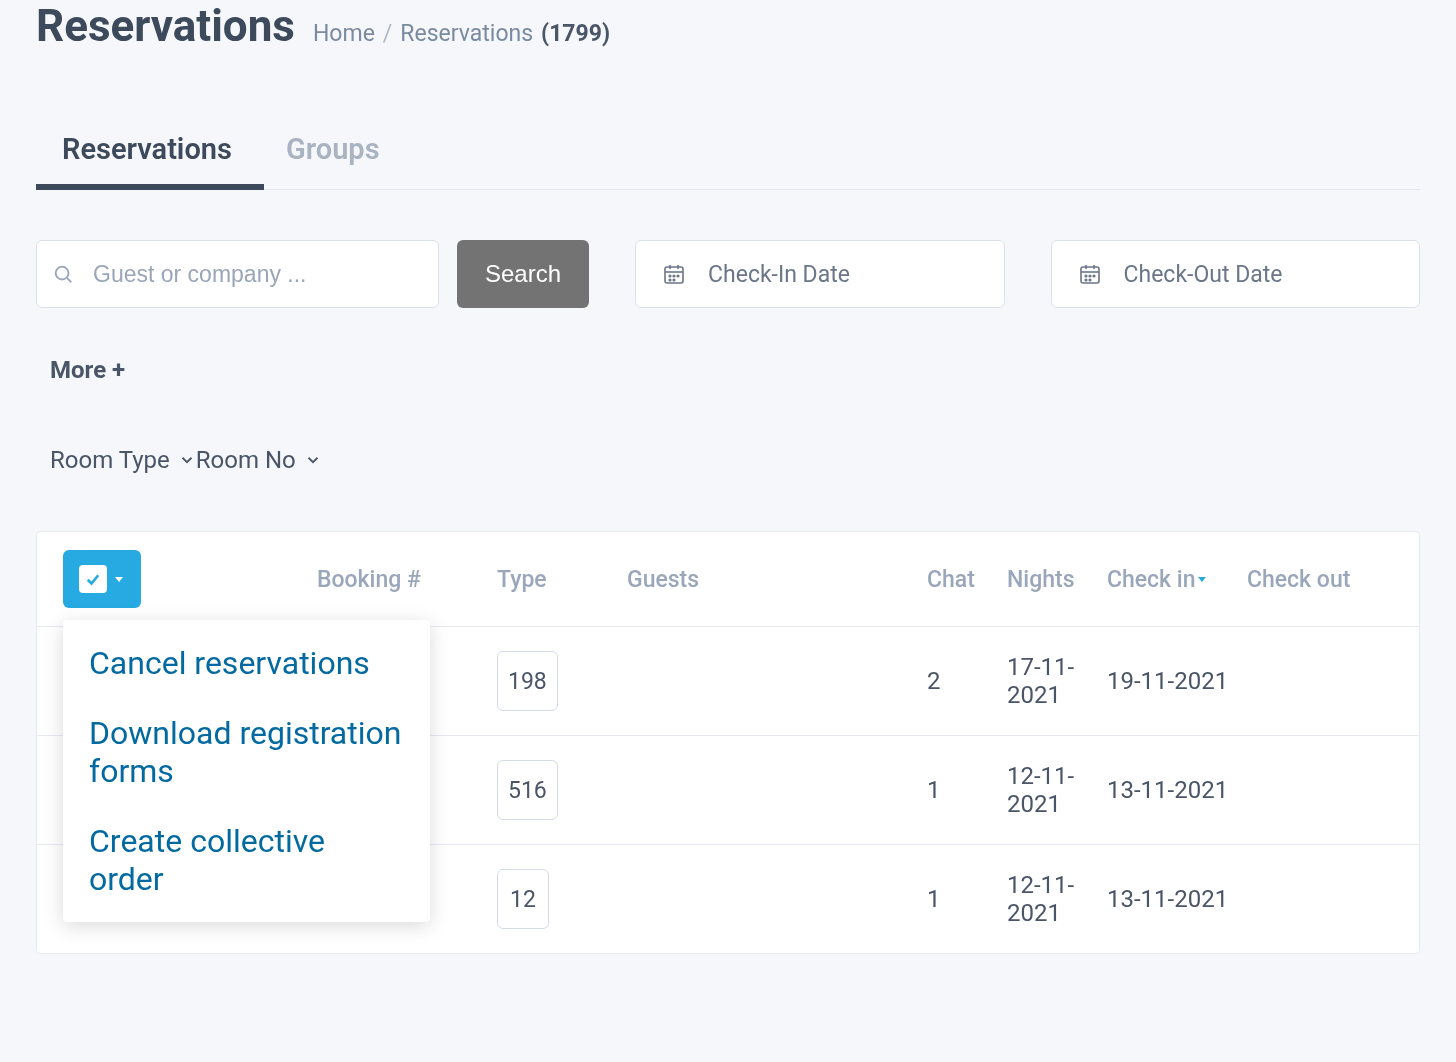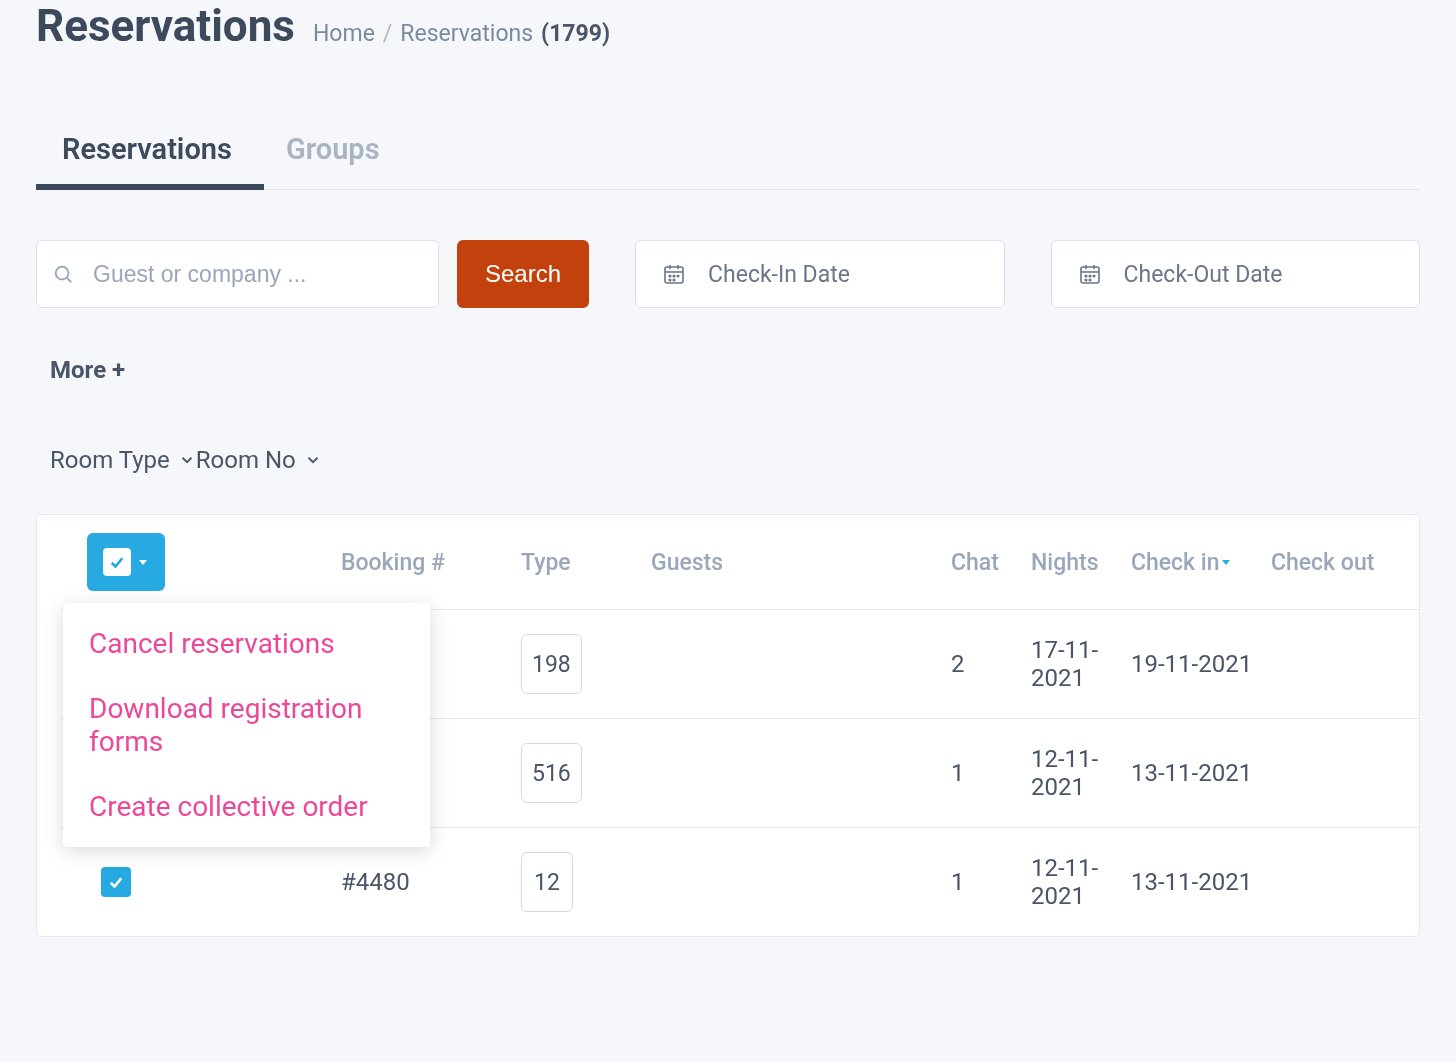--- a/index.html
+++ b/index.html
@@ -81,21 +81,21 @@
     .search-icon-wrap {
       position: absolute;
       left: 16px;
       top: 50%;
       transform: translateY(-50%);
       pointer-events: none;
     }
     .search-button {
       height: 68px;
       padding: 0 28px;
-      background: #c2410c;
+      background: #737373;
       color: #fff;
       border: none;
       border-radius: 6px;
       font-size: 24px;
       font-weight: 500;
       cursor: pointer;
     }
     .date-filter {
       height: 68px;
       background: #fff;
@@ -126,26 +126,25 @@
     }
     .dropdown-trigger {
       font-size: 24px;
       color: #4a5568;
       cursor: pointer;
       display: flex;
       align-items: center;
       gap: 8px;
     }
     .table-container {
-      margin-top: 40px;
+      margin-top: 57px;
       background: #fff;
       border: 1px solid #e6eaf0;
       border-radius: 4px;
       position: relative;
-      padding-left: 24px;
     }
     .table-head {
       display: grid;
       grid-template-columns: 254px 180px 130px 300px 80px 100px 140px 140px;
       align-items: center;
       padding: 18px 26px;
       font-size: 23px;
       color: #9aa7ba;
       font-weight: 500;
     }
@@ -213,22 +212,22 @@
       left: 26px;
       width: 367px;
       background: #fff;
       border-radius: 4px;
       box-shadow: 0 4px 20px rgba(0,0,0,0.15);
       padding: 8px 0;
       z-index: 10;
     }
     .bulk-menu-item {
       padding: 16px 26px;
-      font-size: 28px;
-      color: #ec4899;
+      font-size: 32px;
+      color: #0369a1;
       cursor: pointer;
     }
     .guests-cell {
       white-space: nowrap;
       overflow: hidden;
       text-overflow: ellipsis;
     }
     .nights-cell { text-align: left; }
     .date-cell { white-space: normal; word-break: break-word; }
     .col-checkbox { display:flex; align-items:center; }

